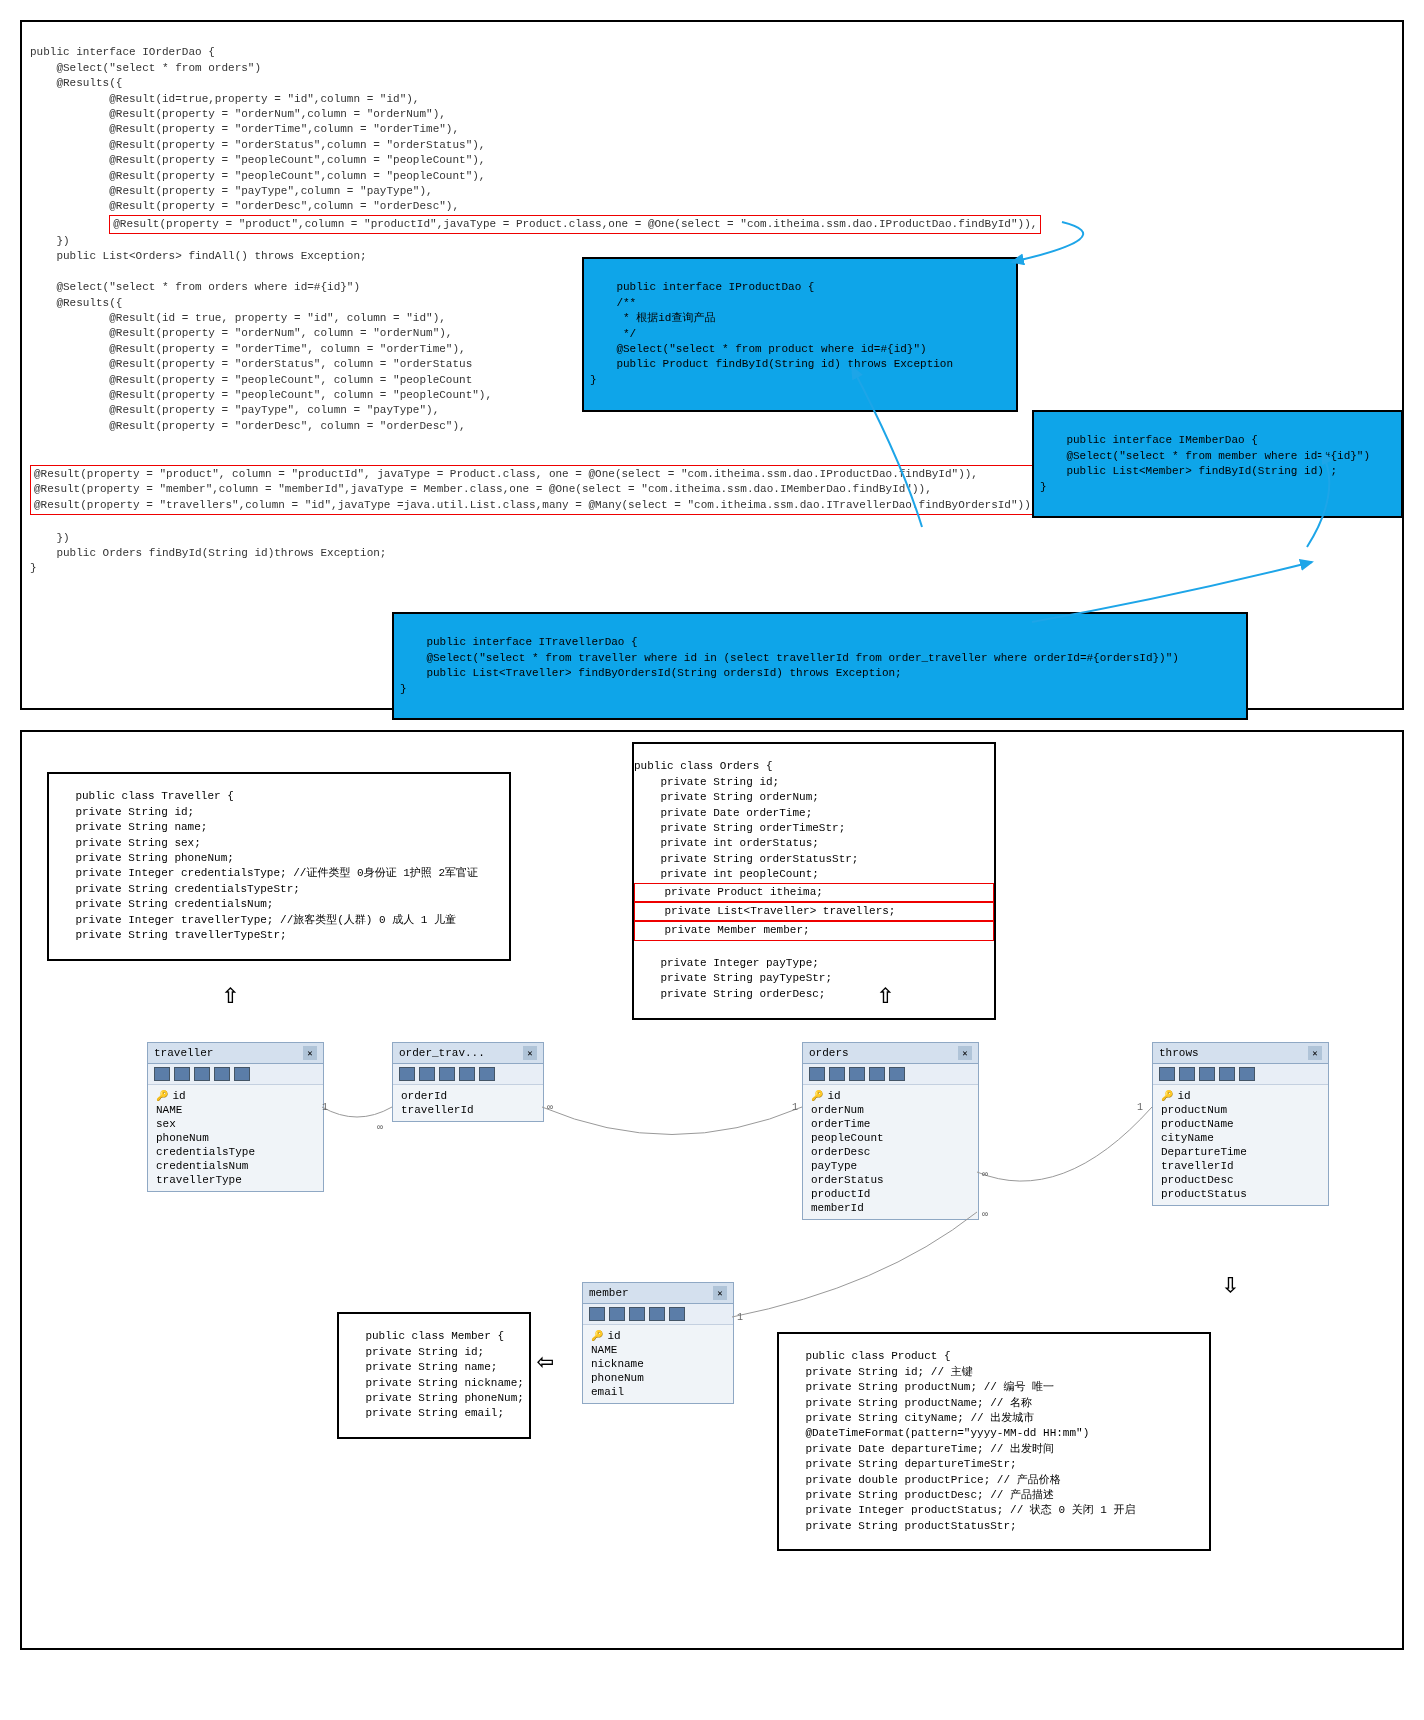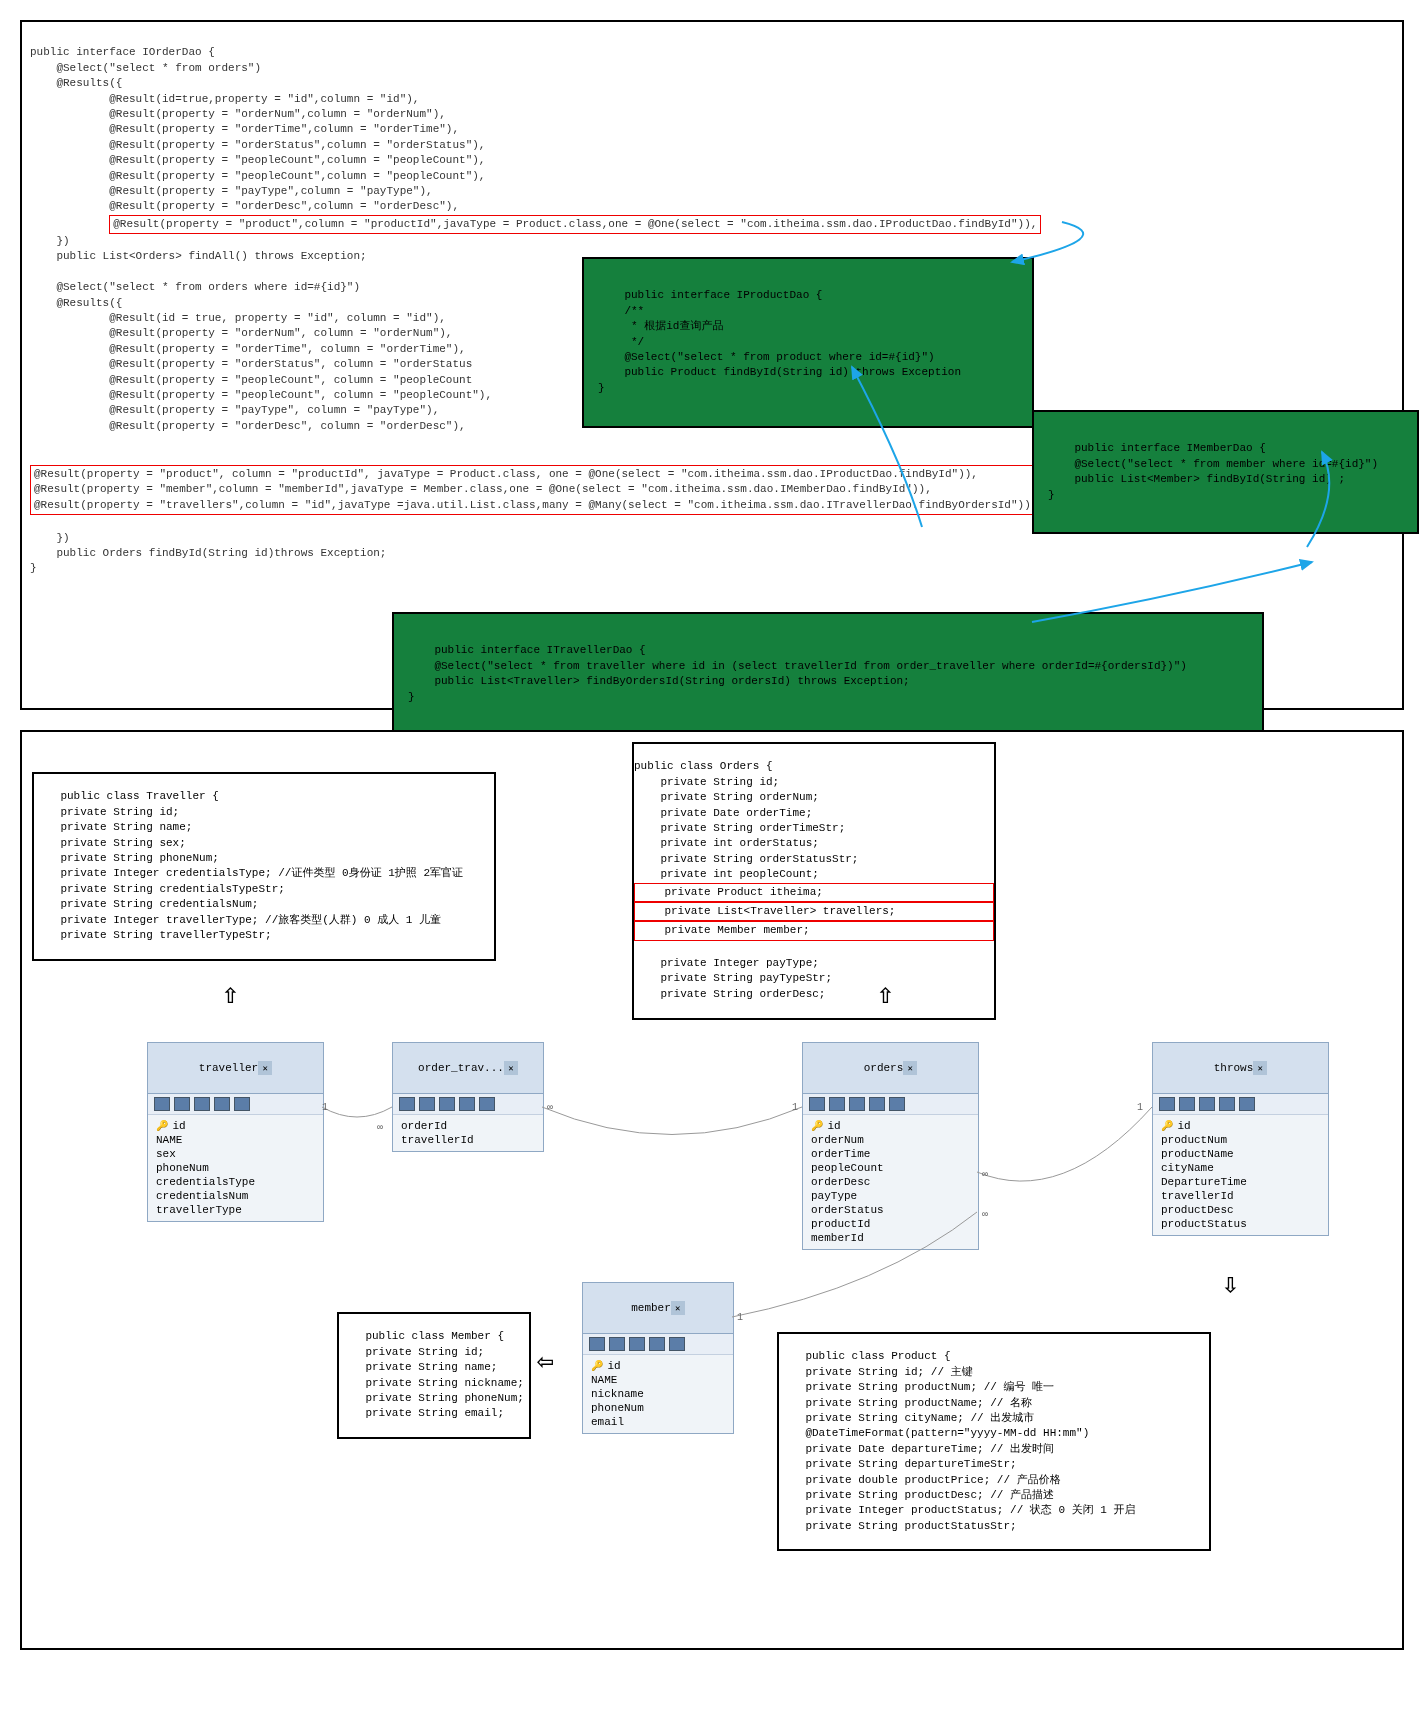--- a/index.html
+++ b/index.html
@@ -1,22 +1,22 @@
 <!DOCTYPE html>
 <html><head>
 <meta charset="utf-8">
 <style>
 body{margin:0;font-family:"Consolas","Courier New",monospace;font-size:11px;background:#fff;padding:20px}
 .panel{border:2px solid #000;padding:8px;margin-bottom:20px;position:relative;background:#fff}
 .code-block{white-space:pre;line-height:1.4;color:#333}
 .red-box{border:1.5px solid #e00;padding:1px 3px;display:inline-block}
-.inset-box{border:2px solid #000;background:#15803d;position:absolute;padding:14px;white-space:pre;line-height:1.4}
+.inset-box{border:2px solid #000;background:#0ea5e9;position:absolute;padding:6px;white-space:pre;line-height:1.4}
 .cls-box{border:2.5px solid #000;background:#fff;position:absolute;padding:0;white-space:pre;line-height:1.4}
 .db-table{border:1px solid #8fa8c4;background:#f0f4f8;position:absolute;width:175px;font-size:11px}
-.db-table .hdr{background:#d4e0ee;padding:18px 6px;display:flex;justify-content:center;align-items:center;border-bottom:1px solid #8fa8c4}
+.db-table .hdr{background:#d4e0ee;padding:3px 6px;display:flex;justify-content:space-between;align-items:center;border-bottom:1px solid #8fa8c4}
 .db-table .hdr .close{width:14px;height:14px;background:#b0c4d8;display:flex;align-items:center;justify-content:center;font-size:9px}
 .db-table .ico-row{padding:3px 6px;background:#e8eef6;border-bottom:1px solid #c4d0e0;font-size:10px;display:flex;gap:4px}
 .db-table .ico{width:14px;height:12px;background:#5b7da8;display:inline-block;border:1px solid #456}
 .db-table .cols{padding:4px 8px}
 .db-table .col{padding:1px 0;display:flex;align-items:center;gap:4px}
 .key{color:#d4a017;font-size:10px}
 .arrow{position:absolute;font-size:28px;font-weight:bold}
 svg.annot{position:absolute;top:0;left:0;pointer-events:none}
 </style>
 </head>
@@ -88,21 +88,21 @@
       </defs>
     <path d="M1040 200 Q1100 215 990 240" stroke="#1da5e8" stroke-width="2" fill="none" marker-end="url(#ah)"></path>
     <path d="M900 505 Q880 440 830 345" stroke="#1da5e8" stroke-width="2" fill="none" marker-end="url(#ah)"></path>
     <path d="M1285 525 Q1320 470 1300 430" stroke="#1da5e8" stroke-width="2" fill="none" marker-end="url(#ah)"></path>
     <path d="M1010 600 Q1150 575 1290 540" stroke="#1da5e8" stroke-width="2" fill="none" marker-end="url(#ah)"></path>
   </svg>
 </div>
 
 <div class="panel" style="height:900px">
 
-  <div class="cls-box" style="top:40px;left:10px;width:460px">
+  <div class="cls-box" style="top:40px;left:25px;width:460px">
     <span>public class Traveller {
     private String id;
     private String name;
     private String sex;
     private String phoneNum;
     private Integer credentialsType; //证件类型 0身份证 1护照 2军官证
     private String credentialsTypeStr;
     private String credentialsNum;
     private Integer travellerType; //旅客类型(人群) 0 成人 1 儿童
     private String travellerTypeStr;</span>

